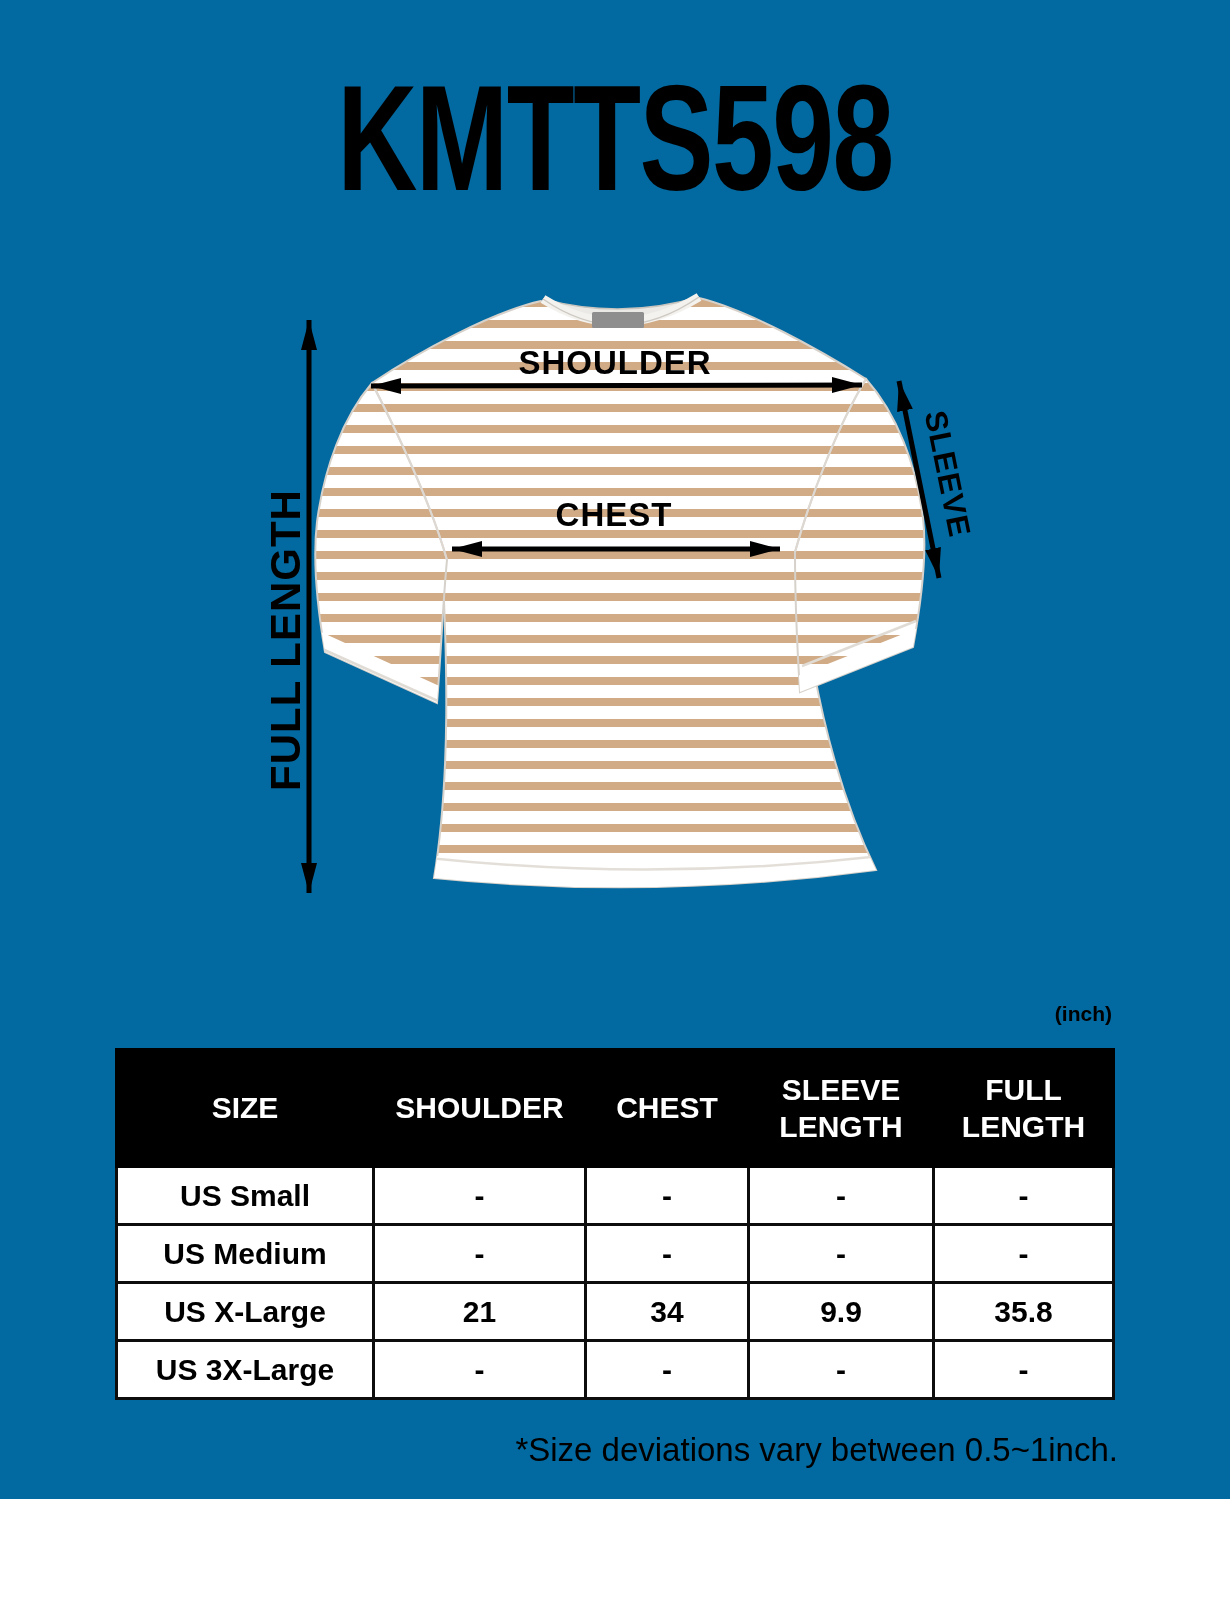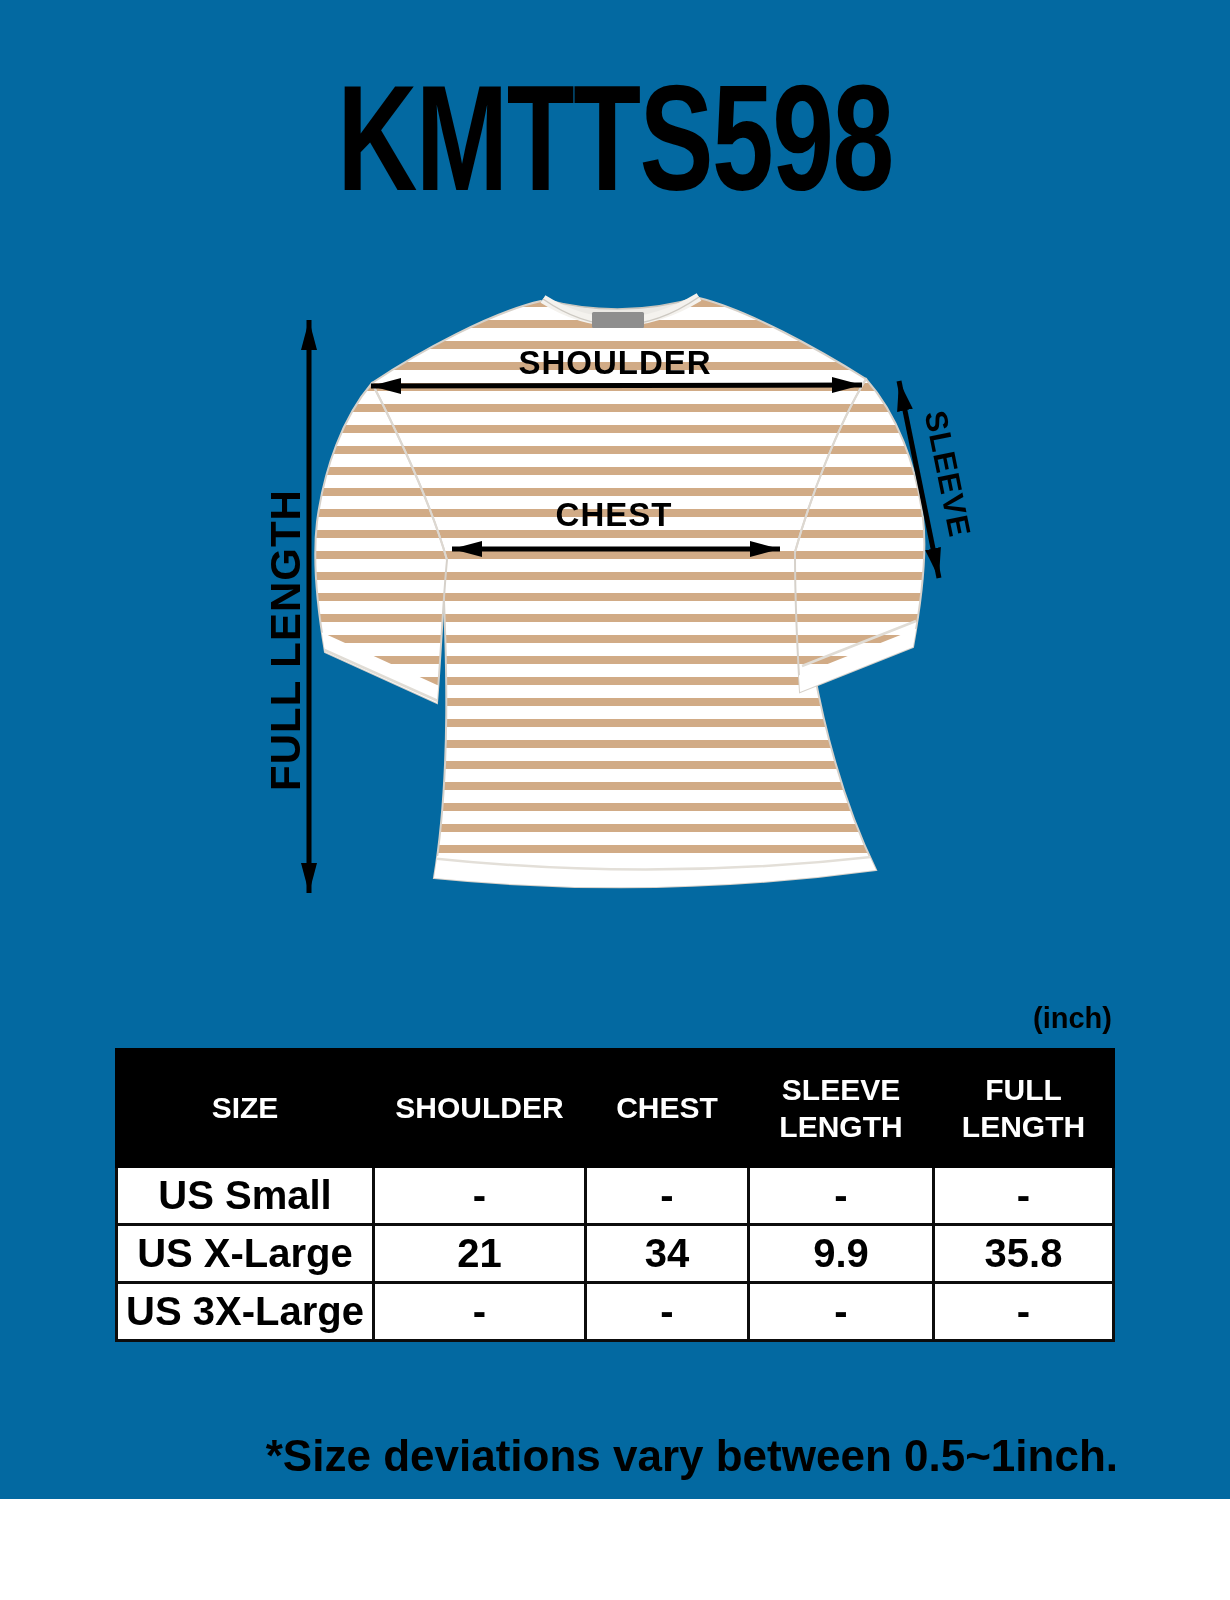--- a/index.html
+++ b/index.html
@@ -36,21 +36,21 @@
   }
   .meas-line{
     stroke:#000;
     stroke-width:5;
     fill:none;
   }
   .unit-label{
     position:absolute;
     top:1002px;
     right:118px;
-    font-size:29px;
+    font-size:21px;
     font-weight:bold;
   }
   .size-table{
     position:absolute;
     left:115px;top:1048px;
     width:997px;
     border-collapse:collapse;
     table-layout:fixed;
   }
   .size-table th,.size-table td{
@@ -64,33 +64,33 @@
     background:#000;
     color:#fff;
     height:114px;
     font-size:30px;
     line-height:1.25;
     border-color:#000;
   }
   .size-table tbody td{
     background:#fff;
     height:55px;
-    font-size:40px;
+    font-size:30px;
   }
   .col-size{width:257px;}
   .col-shoulder{width:212px;}
   .col-chest{width:163px;}
   .col-sleeve{width:185px;}
   .col-full{width:180px;}
   .footnote{
     position:absolute;
     top:1431px;
     right:112px;
-    font-size:44px;
-    font-weight:bold;
+    font-size:33px;
+    font-weight:normal;
     white-space:nowrap;
   }
 </style>
 </head>
 <body>
 
 <div class="page">
 
   <h1 class="title">KMTTS598</h1>
 
@@ -188,20 +188,27 @@
     </thead>
     <tbody>
       <tr>
         <td>US Small</td>
         <td>-</td>
         <td>-</td>
         <td>-</td>
         <td>-</td>
       </tr>
       <tr>
+        <td>US Medium</td>
+        <td>-</td>
+        <td>-</td>
+        <td>-</td>
+        <td>-</td>
+      </tr>
+      <tr>
         <td>US X-Large</td>
         <td>21</td>
         <td>34</td>
         <td>9.9</td>
         <td>35.8</td>
       </tr>
       <tr>
         <td>US 3X-Large</td>
         <td>-</td>
         <td>-</td>

